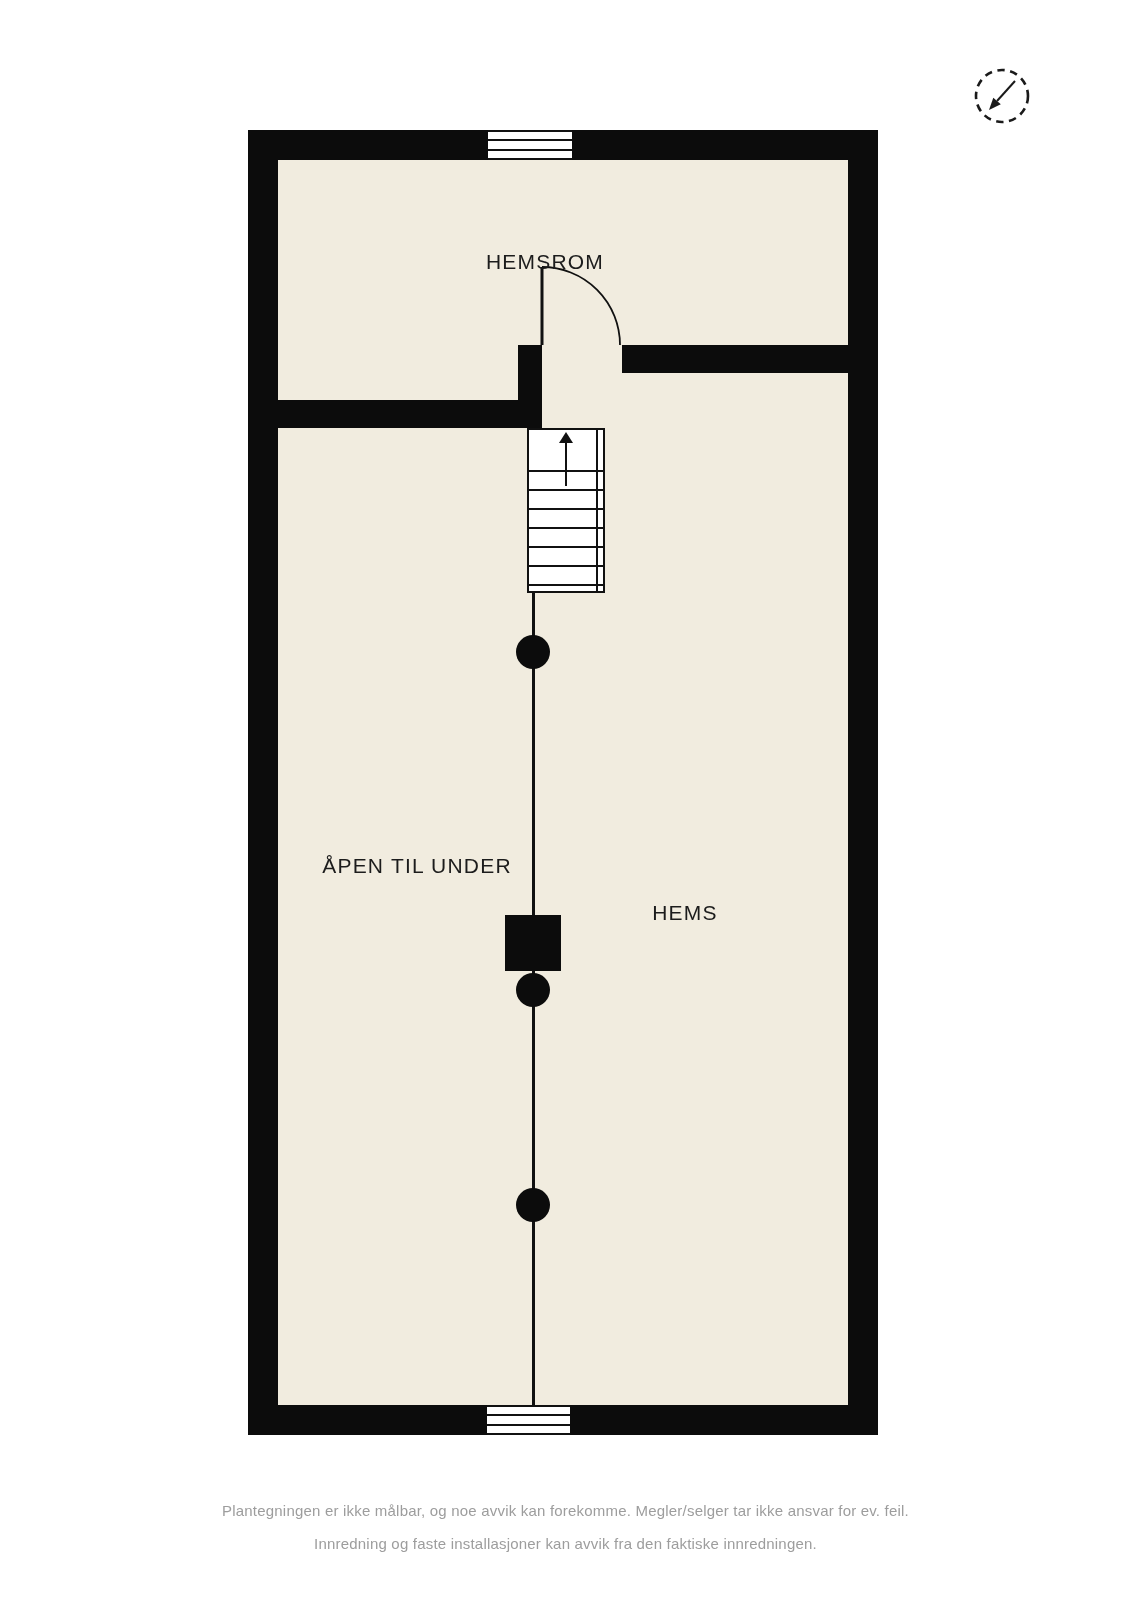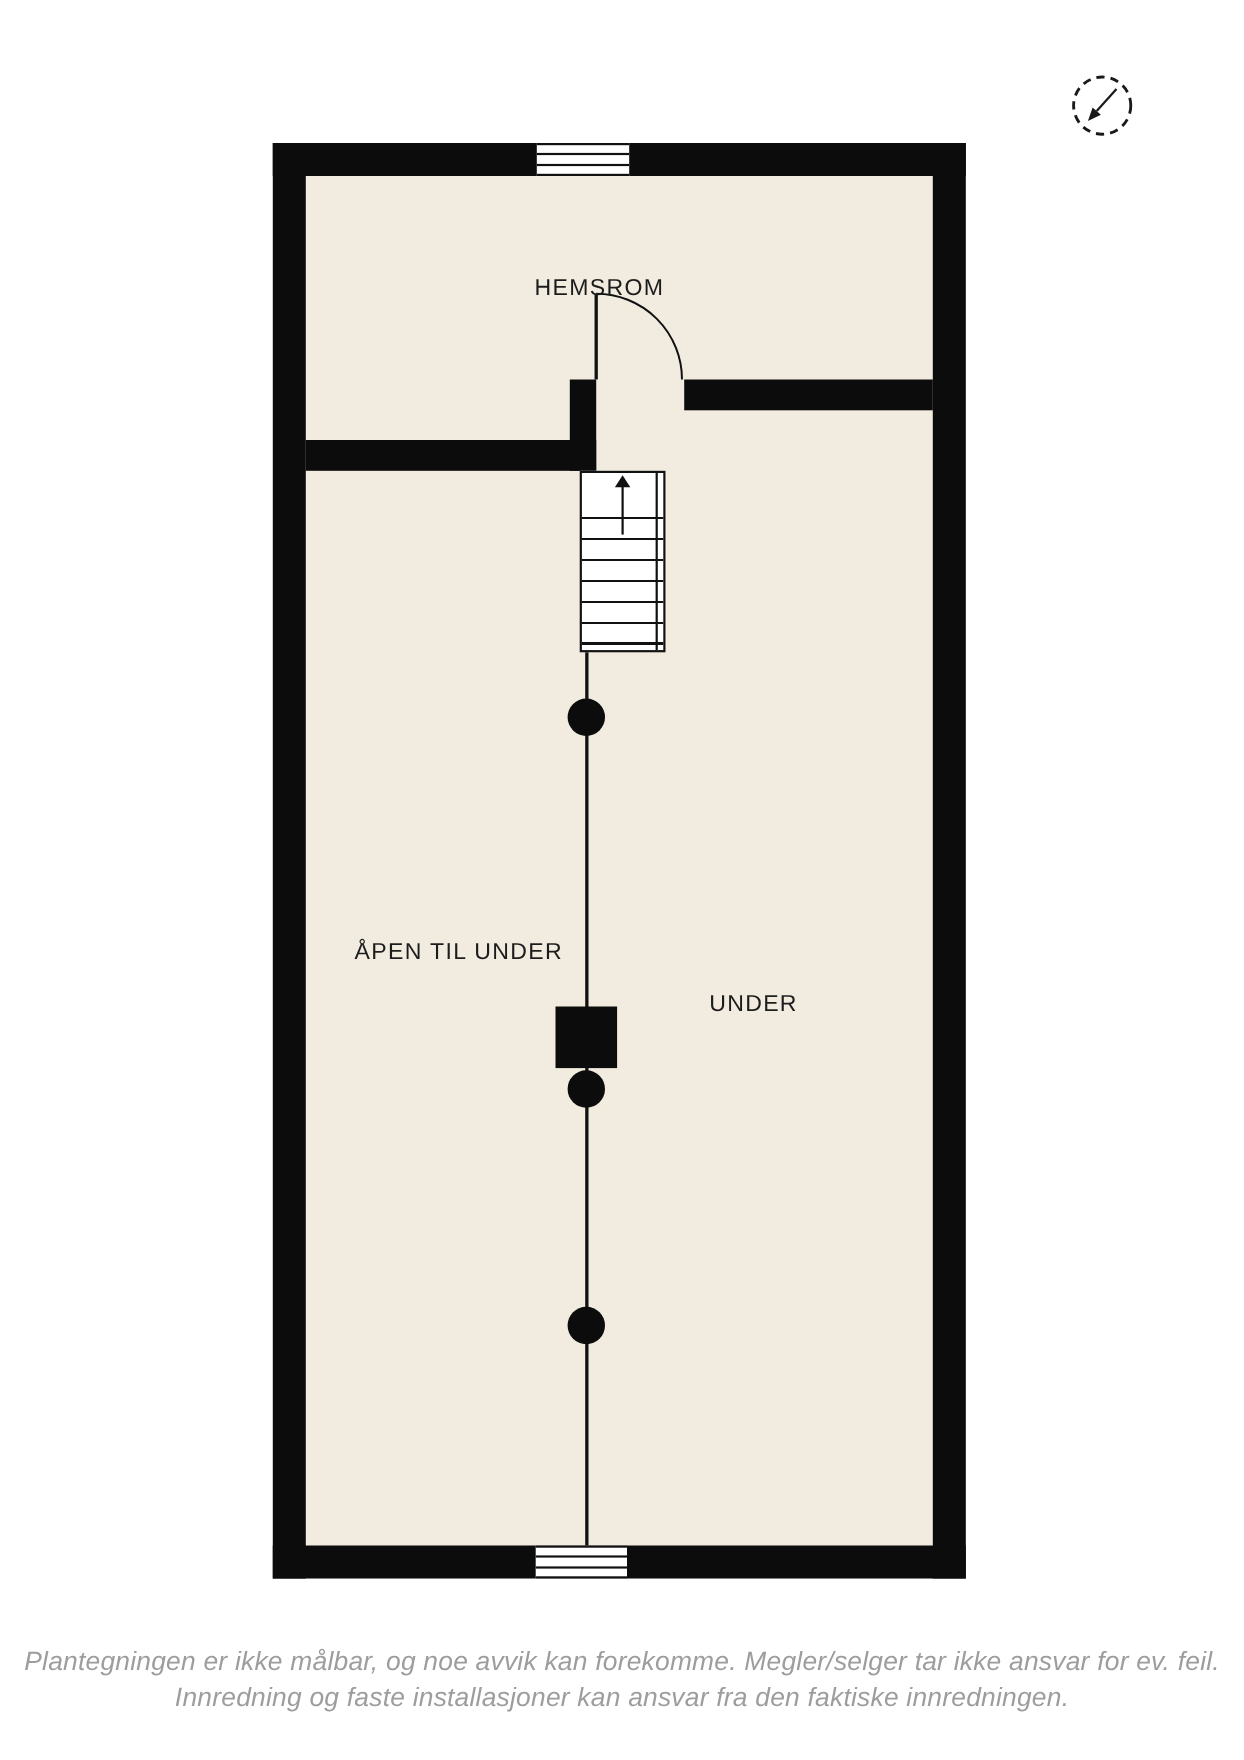--- a/index.html
+++ b/index.html
@@ -56,21 +56,21 @@
 
   
   .room-label{
     position:absolute;transform:translate(-50%,-50%);
     font-size:21px;letter-spacing:1.2px;color:#1c1c1c;white-space:nowrap;
   }
 
   
   .footer{
     position:absolute;left:0;right:0;top:1494px;text-align:center;
-    color:#9d9d9d;font-size:24px;line-height:33px;letter-spacing:0.2px;font-style:italic;
+    color:#9d9d9d;font-size:15px;line-height:33px;letter-spacing:0.2px;
   }
 </style>
 </head>
 <body>
 
 <div class="page">
 
   <svg class="compass" viewBox="0 0 60 60">
     <circle cx="30" cy="30" r="26" fill="#ffffff" stroke="#1a1a1a" stroke-width="2.6" stroke-dasharray="7.5 5.5"></circle>
     <g>
@@ -110,22 +110,22 @@
     <div class="railing"></div>
 
     <div class="post" style="left:268px;top:505px;"></div>
     <div class="post" style="left:268px;top:843px;"></div>
     <div class="post" style="left:268px;top:1058px;"></div>
 
     <div class="chimney"></div>
 
     <div class="room-label" style="left:297px;top:132px;">HEMSROM</div>
     <div class="room-label" style="left:169px;top:736px;">ÅPEN TIL UNDER</div>
-    <div class="room-label" style="left:437px;top:783px;">UNDER</div>
+    <div class="room-label" style="left:437px;top:783px;">HEMS</div>
 
   </div>
 
   <div class="footer">
     <div>Plantegningen er ikke målbar, og noe avvik kan forekomme. Megler/selger tar ikke ansvar for ev. feil.</div>
-    <div>Innredning og faste installasjoner kan ansvar fra den faktiske innredningen.</div>
+    <div>Innredning og faste installasjoner kan avvik fra den faktiske innredningen.</div>
   </div>
 
 </div>
 
 </body></html>

